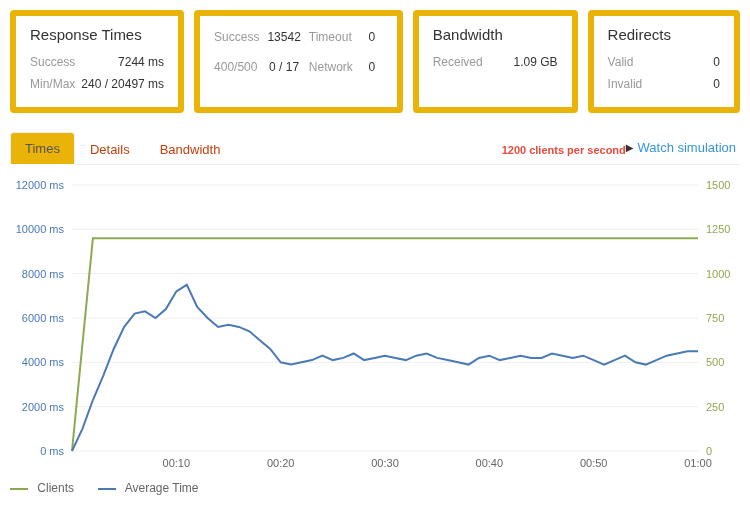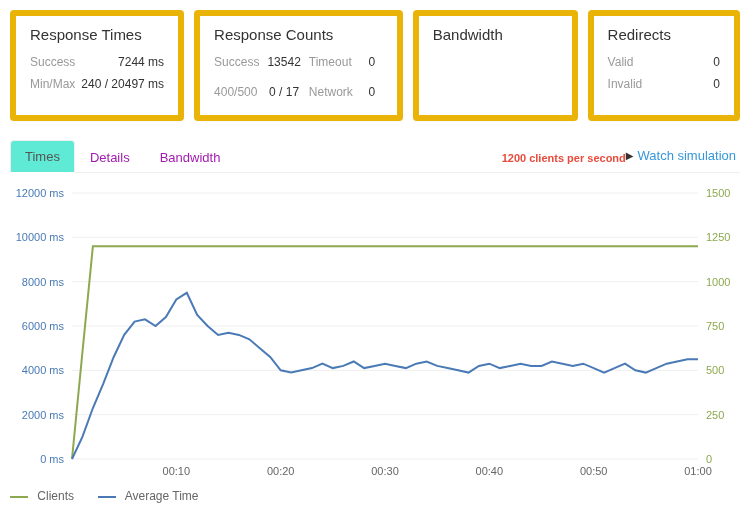--- a/index.html
+++ b/index.html
@@ -53,35 +53,35 @@
   .tabbar {
     display: flex;
     align-items: center;
     border-bottom: 1px solid #eee;
     height: 34px;
     position: relative;
   }
   .tab {
     padding: 8px 14px;
     font-size: 13px;
-    color: #a21caf;
+    color: #c2410c;
     cursor: pointer;
     border: 1px solid transparent;
     border-bottom: none;
     border-radius: 4px 4px 0 0;
     margin-right: 0px;
     position: relative;
     bottom: -1px;
     background: transparent;
   }
   .tab.active {
     color: #555;
     border-color: #eee;
     border-bottom: 1px solid #fff;
-    background: #5eead4;
+    background: #eab308;
   }
   .banner {
     flex: 1;
     text-align: right;
     font-size: 11px;
     font-weight: 700;
     color: #e74c3c;
     padding-top:4px;
   }
   .watch {
@@ -130,35 +130,38 @@
       <span class="k">Success</span>
       <span class="v">7244 ms</span>
     </div>
     <div class="kv-row">
       <span class="k">Min/Max</span>
       <span class="v">240 / 20497 ms</span>
     </div>
   </div>
 
   <div class="card" style="flex:1.35">
-    <h3>Response Counts</h3>
     <div class="kv-grid2">
       <span class="k">Success</span>
       <span class="v">13542</span>
       <span class="k">Timeout</span>
       <span class="v">0</span>
       <span class="k">400/500</span>
       <span class="v">0 / 17</span>
       <span class="k">Network</span>
       <span class="v">0</span>
     </div>
   </div>
 
   <div class="card">
     <h3>Bandwidth</h3>
+    <div class="kv-row">
+      <span class="k">Received</span>
+      <span class="v">1.09 GB</span>
+    </div>
   </div>
 
   <div class="card" style="flex:0.9">
     <h3>Redirects</h3>
     <div class="kv-row">
       <span class="k">Valid</span>
       <span class="v">0</span>
     </div>
     <div class="kv-row">
       <span class="k">Invalid</span>

